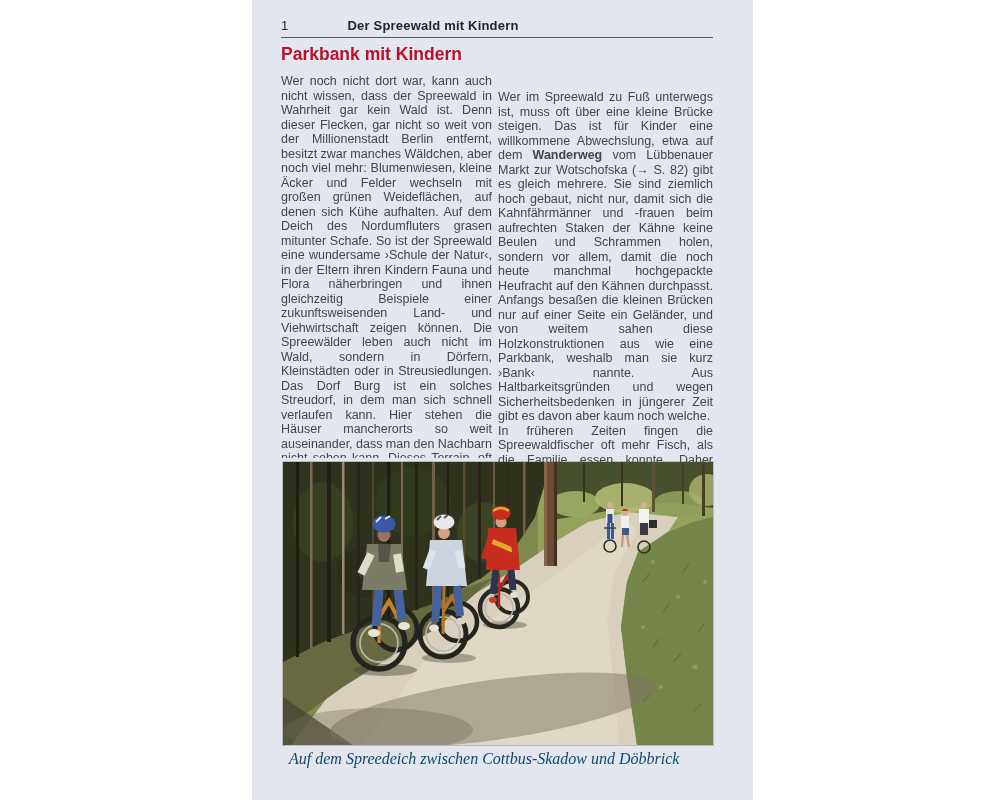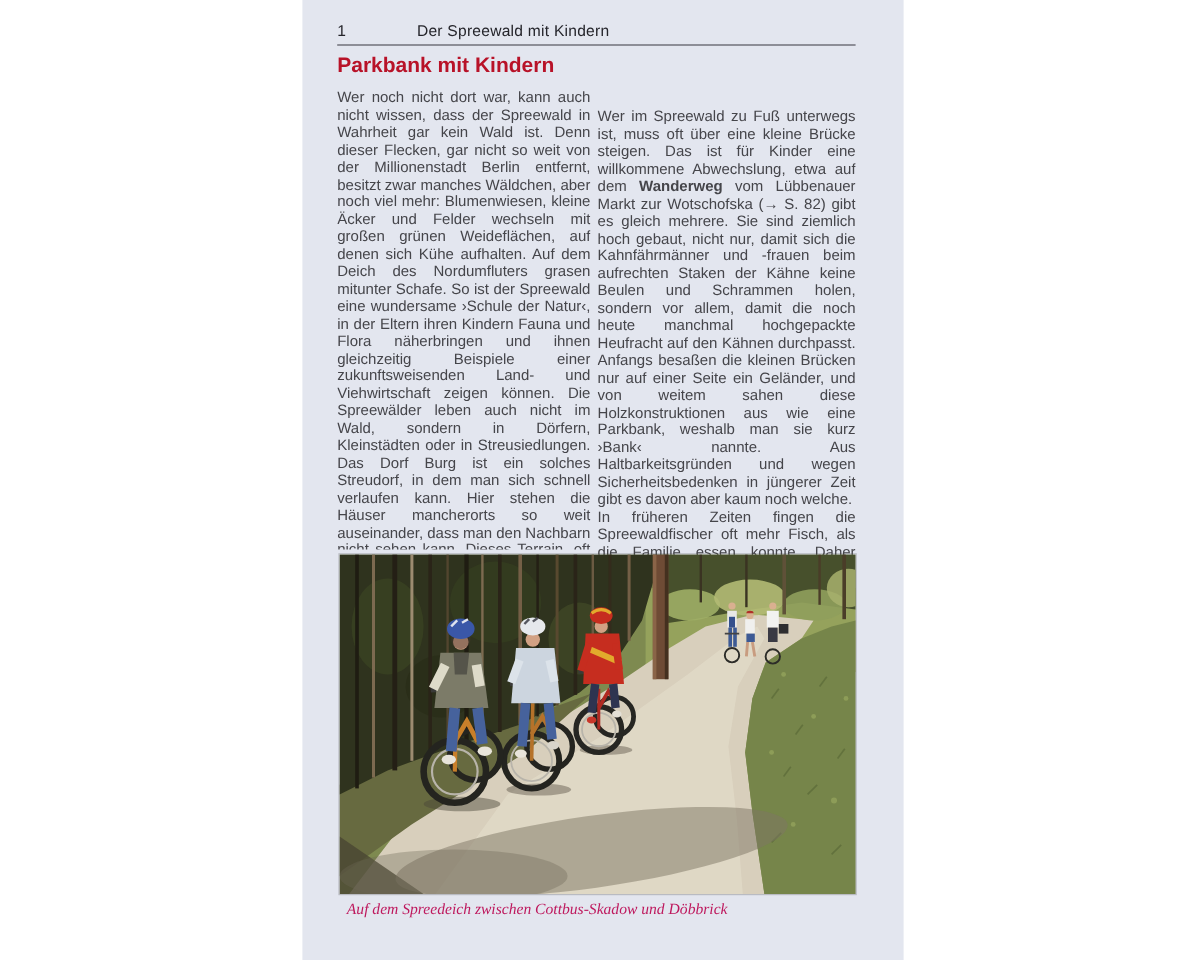--- a/index.html
+++ b/index.html
@@ -9,21 +9,21 @@
   }
   .page{
     position:absolute;left:252px;top:0;width:501px;height:800px;
     background:var(--page-bg,#e3e6ef);
   }
   .header{
     position:absolute;left:29px;top:18px;width:432px;
     font-size:13px;color:var(--header-text,#25252b);letter-spacing:.2px;
   }
   .pagenum{font-weight:400;}
-  .htitle{font-weight:400;margin-left:21px;padding-left:38px;}
+  .htitle{font-weight:700;margin-left:21px;padding-left:38px;}
   .rule{
     position:absolute;left:29px;top:37px;width:432px;height:0;
     border-top:1.2px solid #55555e;
   }
   .heading{
     position:absolute;left:29px;top:44px;margin:0;width:432px;
     font-size:17.5px;font-weight:700;color:var(--heading-red,#b81228);
   }
   .col{
     position:absolute;top:74px;height:384px;overflow:hidden;
@@ -34,21 +34,21 @@
   .col-right{left:246px;width:215px;margin-top:16px;}
   .b{font-weight:700;}
   .photo{
     position:absolute;left:31px;top:462px;width:430px;height:283px;margin:0;
     outline:1px solid rgba(60,60,60,.25);
   }
   .photo svg{display:block;}
   .caption{
     position:absolute;left:37px;top:750px;width:430px;
     font-family:"Liberation Serif",serif;font-style:italic;
-    font-size:13px;color:#be185d;
+    font-size:16px;color:#0c4a6e;
   }
 </style>
 </head>
 <body>
 
 <div class="page">
 
   <div class="header">
     <span class="pagenum">1</span><span class="htitle">Der Spreewald mit Kindern</span>
   </div>

